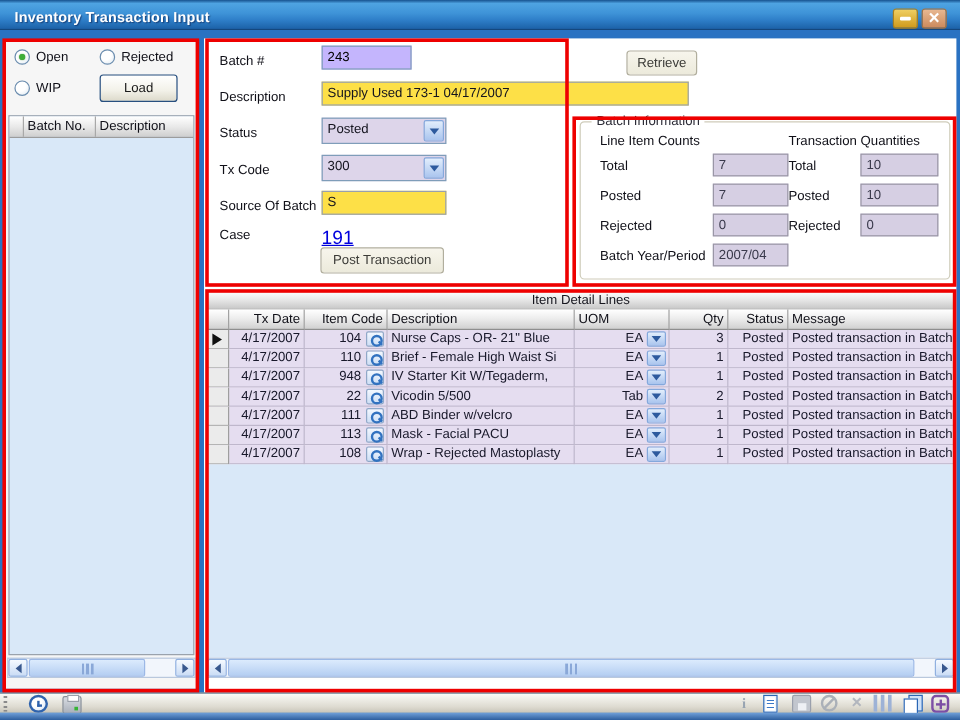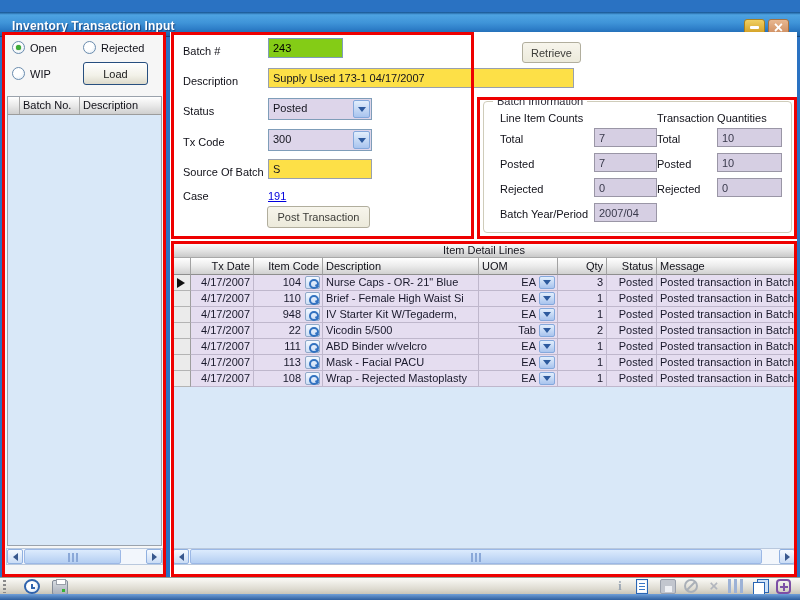--- a/index.html
+++ b/index.html
@@ -3,21 +3,21 @@
 <meta charset="utf-8">
 <style>
   * { box-sizing: border-box; margin: 0; padding: 0; }
   html,body { width:800px; height:600px; }
   body { font-family: "Liberation Sans", sans-serif; font-size: 11px; color:#1c1c28; }
   #stage { position:relative; width:800px; height:600px; overflow:hidden; background:#2a72c2; }
 
   
   .titlebar { position:absolute; left:0; top:0; width:800px; height:25px;
     background:linear-gradient(180deg,#16528f 0%,#4ea3e2 12%,#3f94d8 45%,#2e7ec8 70%,#1c62a8 100%);
-    border-bottom:1px solid #14477e;margin-top:12px; }
+    border-bottom:1px solid #14477e; }
   .title-text { position:absolute; left:12px; top:7px; font-size:12px; font-weight:bold; color:#fff;
     text-shadow:1px 1px 1px rgba(0,0,40,.45); letter-spacing:.2px; }
   .winbtn { position:absolute; top:7px; width:21px; height:17px; border-radius:3px;
     display:flex; align-items:center; justify-content:center; color:#fff; font-weight:bold; }
   .btn-min { left:744px; background:linear-gradient(180deg,#f0cf62,#cf9a1c); border:1px solid #a87f1e; }
   .btn-min::before { content:""; width:9px; height:3px; background:#fff; border-radius:1px; }
   .btn-close { left:768px; background:linear-gradient(180deg,#e8b891,#cd8a5c); border:1px solid #a5713f; font-size:12px; }
   .btn-close::before { content:"\00D7"; font-size:16px; line-height:14px; }
 
   
@@ -52,30 +52,30 @@
   .sb-left::before { content:""; border:4px solid transparent; border-right:5px solid #39588e; margin-left:-4px; }
   .sb-right::before { content:""; border:4px solid transparent; border-left:5px solid #39588e; margin-right:-4px; }
   .sb-thumb { position:absolute; top:0; height:15px; border-radius:2px;
     background:linear-gradient(180deg,#dcebfd,#b4cef2); border:1px solid #9cb8e6; }
   .sb-thumb::after { content:""; position:absolute; left:50%; top:3px; margin-left:-5px; width:10px; height:9px;
     background:repeating-linear-gradient(90deg,#8aa8d8 0 2px,transparent 2px 4px); }
 
   
   .flabel { position:absolute; font-size:11px; color:#101018; white-space:nowrap; }
   .field { position:absolute; font-size:11px; padding:3px 0 0 4px; white-space:nowrap; overflow:hidden; }
-  .f-white { background:#84cc16; border:1px solid #7f9db9; color:#000; }
+  .f-white { background:#c4b5fd; border:1px solid #7f9db9; color:#000; }
   .f-lav { background:#fde047; border:1px solid #98a0ae; color:#14141e; }
   .combo { position:absolute; border:1px solid #7f9db9; background:#ddd5ea; }
   .combo .cval { position:absolute; left:4px; top:3px; font-size:11px; color:#14141e; }
   .dd-btn { position:absolute; right:1px; top:1px; bottom:1px; width:17px; border-radius:2px;
     background:linear-gradient(180deg,#e2eefc,#a9c4ee); border:1px solid #84a8dc;
     display:flex; align-items:center; justify-content:center; }
   .dd-btn::before { content:""; border:4px solid transparent; border-top:5px solid #2d5globalThis; }
   .dd-btn::before { content:""; border:4px solid transparent; border-top:5px solid #2d5a9e; margin-top:4px; }
-  .case-link { position:absolute; color:#0000dd; text-decoration:underline; font-size:11px; }
+  .case-link { position:absolute; color:#0000dd; text-decoration:underline; font-size:16px; }
 
   
   .groupbox { position:absolute; left:313px; top:69px; width:309px; height:132px;
     border:1px solid #cfccba; border-radius:4px; }
   .gb-legend { position:absolute; left:9px; top:-7px; background:#fff; padding:0 4px; font-size:11px; color:#2b2b36; }
   .gb-heading { position:absolute; font-size:11px; color:#101018; }
   .gb-label { position:absolute; font-size:11px; color:#101018; }
   .gb-field { position:absolute; height:19px; background:#d6cfe3; border:1px solid #9a96a6;
     font-size:11px; color:#3a3a4c; padding:3px 0 0 4px; }
 

